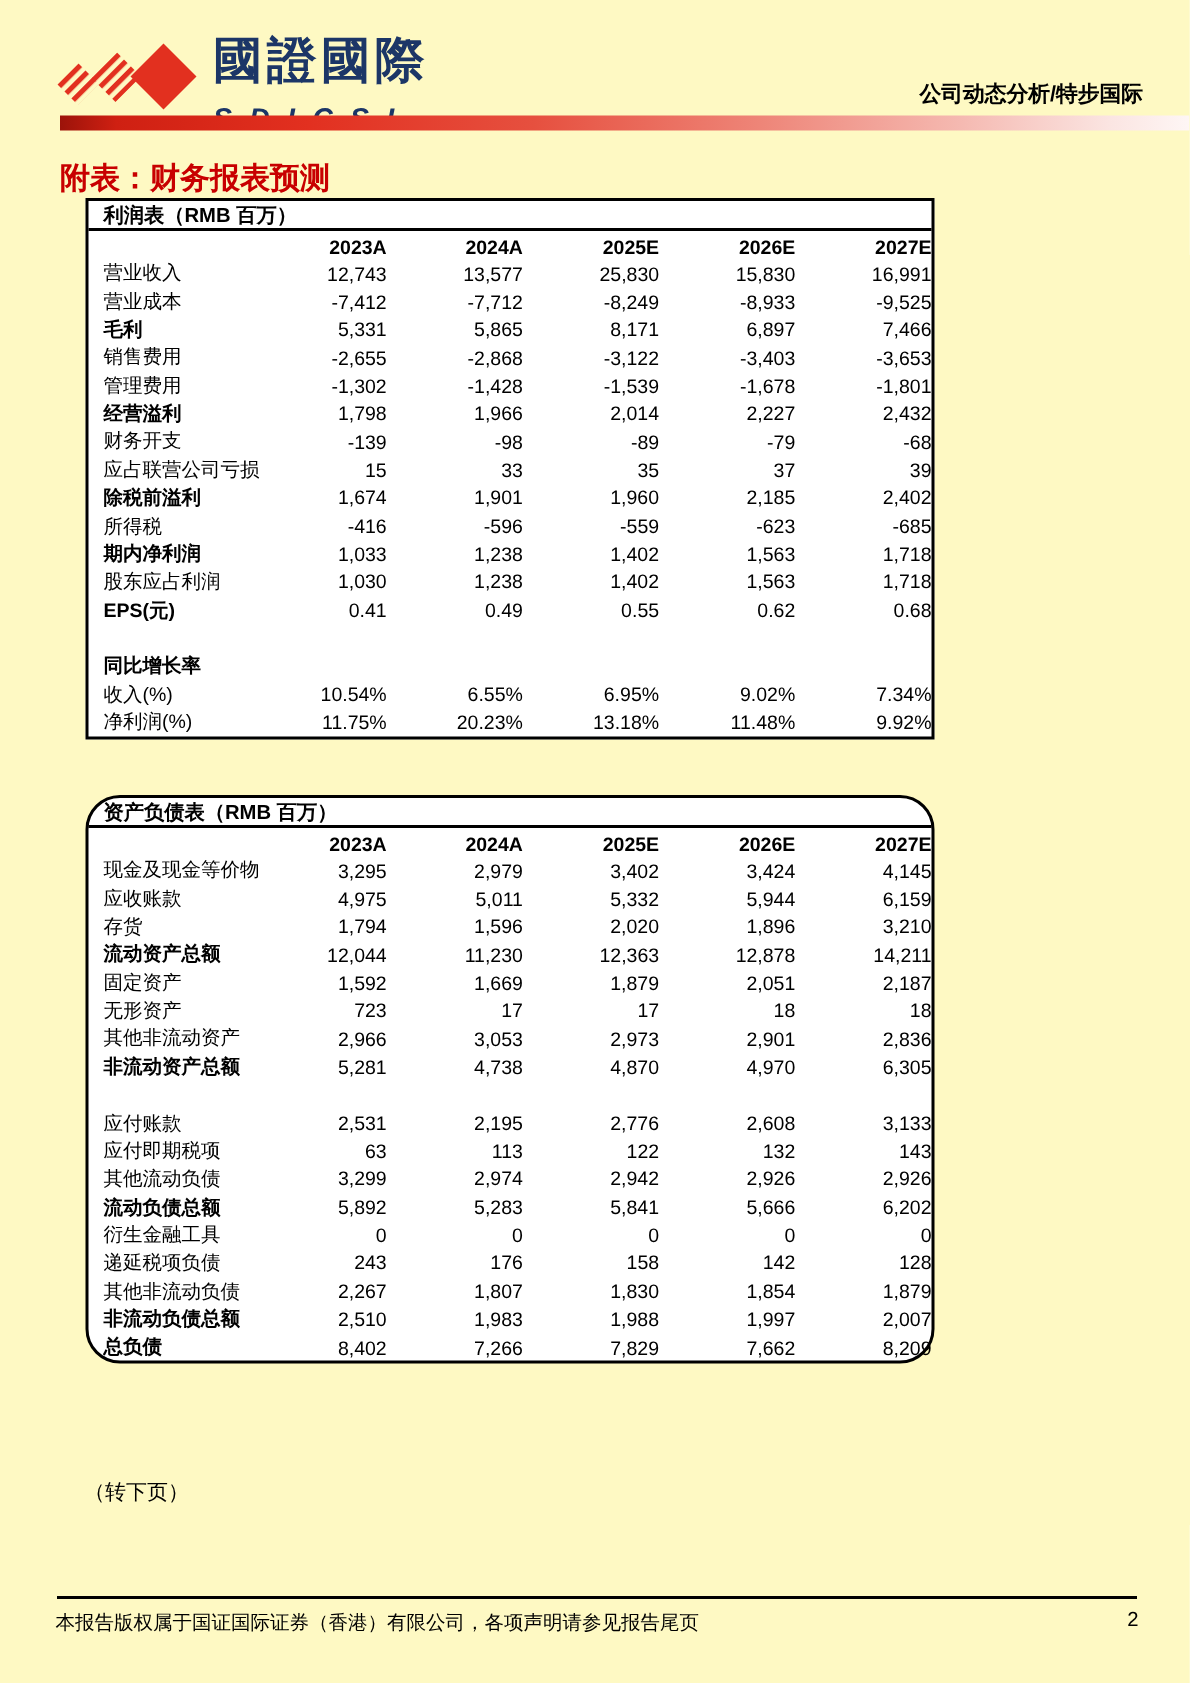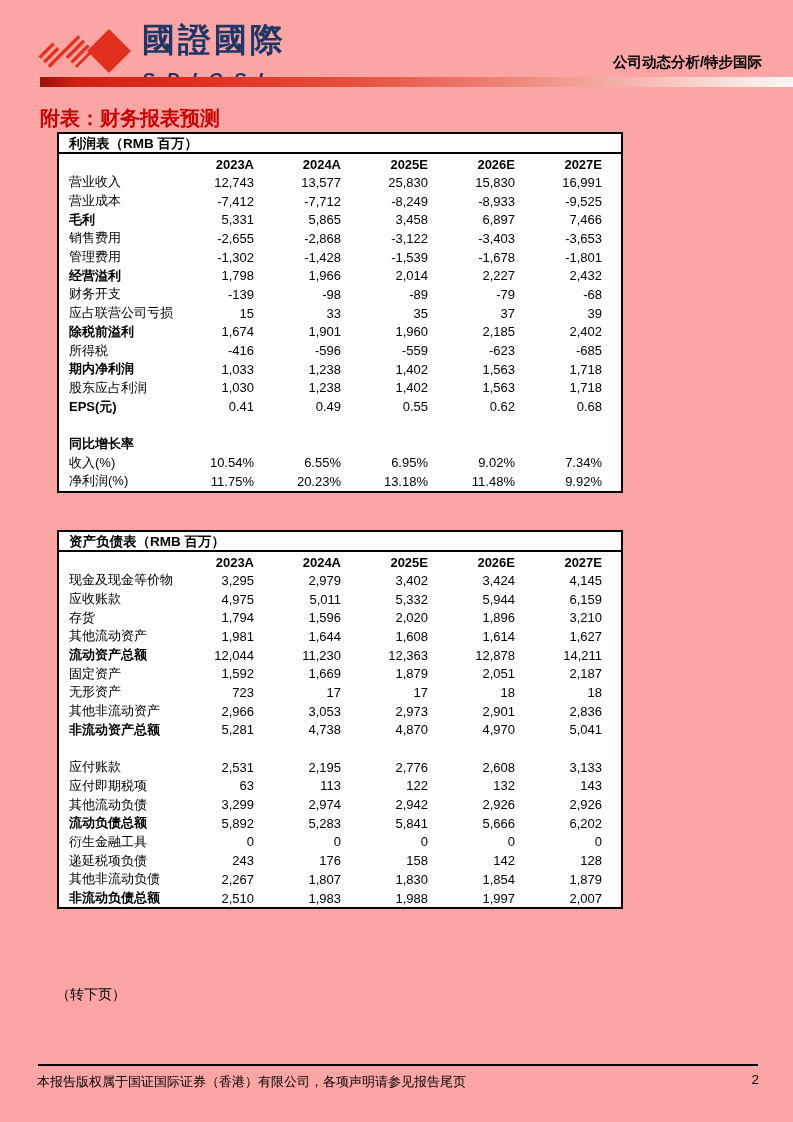--- a/index.html
+++ b/index.html
@@ -1,37 +1,37 @@
 <!DOCTYPE html>
 <html><head>
 <meta charset="utf-8">
 <style>
   * { margin:0; padding:0; box-sizing:border-box; }
   body { background:#ffffff; font-family:"Liberation Sans","DejaVu Sans",sans-serif; }
-  .page { position:relative; width:793px; height:1122px; background:#fca5a5; overflow:hidden; }
+  .page { position:relative; width:793px; height:1122px; background:#fef9c3; overflow:hidden; }
 
   
   .logo { position:absolute; left:36px; top:22px; display:flex; align-items:flex-start; }
   .logo svg { display:block; }
   .logo-text { margin-left:10px; color:#1c3667; }
   .logo-cn { font-size:33px; font-weight:bold; letter-spacing:3px; line-height:36px; }
   .logo-en { font-size:19px; font-weight:bold; letter-spacing:11.5px; line-height:16px; margin-top:14px;font-style:italic; }
   .report-type { position:absolute; top:53px; right:31px; font-size:14.5px; font-weight:bold; color:#000; }
   .header-divider { position:absolute; left:40px; top:77px; width:753px; height:10px;
     background:linear-gradient(90deg,#9c130a 0%,#cf2012 5%,#e23020 22%,#e6503f 42%,#ee8578 62%,#f5bab2 80%,#fbe5e2 93%,#fef6f5 100%); }
 
   
   .section-title { position:absolute; left:40px; top:105px; font-size:20px; font-weight:bold; color:#c80000; }
 
   
   .ftable { position:absolute; left:57px; width:566px; border:2px solid #000; background:#fff; }
   .ftable.income { top:132px; }
-  .ftable.balance { top:530px; }
+  .ftable.balance { top:530px;border-radius:23px; }
   .ttitle { font-size:13.5px; font-weight:bold; padding:2px 13px 2px 10px; border-bottom:2px solid #000; height:20px; line-height:16px; }
-  .trow { display:grid; grid-template-columns:108px repeat(5,1fr); height:18.7px; align-items:center; padding-right:19px; }
+  .trow { display:grid; grid-template-columns:108px repeat(5,1fr); height:18.7px; align-items:center; }
   .trow.thead { font-weight:bold; height:19px; padding-top:1px; }
   .tlabel { padding-left:10px; font-size:13px; white-space:nowrap; overflow:visible; }
   .tval { text-align:right; font-size:13px; white-space:nowrap; }
   .boldlabel .tlabel { font-weight:bold; }
 
   .continuation { position:absolute; left:56px; top:986px; font-size:14px; color:#000; }
 
   
   .footer-line { position:absolute; left:38px; top:1064px; width:720px; height:0; border-top:2px solid #000; }
   .footer-text { position:absolute; left:37px; top:1073px; font-size:13px; color:#000;text-align:right; }
@@ -87,21 +87,21 @@
           <span class="tval">-7,412</span>
           <span class="tval">-7,712</span>
           <span class="tval">-8,249</span>
           <span class="tval">-8,933</span>
           <span class="tval">-9,525</span>
         </div>
         <div class="trow boldlabel">
           <span class="tlabel">毛利</span>
           <span class="tval">5,331</span>
           <span class="tval">5,865</span>
-          <span class="tval">3,458</span>
+          <span class="tval">8,171</span>
           <span class="tval">6,897</span>
           <span class="tval">7,466</span>
         </div>
         <div class="trow">
           <span class="tlabel">销售费用</span>
           <span class="tval">-2,655</span>
           <span class="tval">-2,868</span>
           <span class="tval">-3,122</span>
           <span class="tval">-3,403</span>
           <span class="tval">-3,653</span>
@@ -241,28 +241,20 @@
           <span class="tval">6,159</span>
         </div>
         <div class="trow">
           <span class="tlabel">存货</span>
           <span class="tval">1,794</span>
           <span class="tval">1,596</span>
           <span class="tval">2,020</span>
           <span class="tval">1,896</span>
           <span class="tval">3,210</span>
         </div>
-        <div class="trow">
-          <span class="tlabel">其他流动资产</span>
-          <span class="tval">1,981</span>
-          <span class="tval">1,644</span>
-          <span class="tval">1,608</span>
-          <span class="tval">1,614</span>
-          <span class="tval">1,627</span>
-        </div>
         <div class="trow boldlabel">
           <span class="tlabel">流动资产总额</span>
           <span class="tval">12,044</span>
           <span class="tval">11,230</span>
           <span class="tval">12,363</span>
           <span class="tval">12,878</span>
           <span class="tval">14,211</span>
         </div>
         <div class="trow">
           <span class="tlabel">固定资产</span>
@@ -287,21 +279,21 @@
           <span class="tval">2,973</span>
           <span class="tval">2,901</span>
           <span class="tval">2,836</span>
         </div>
         <div class="trow boldlabel">
           <span class="tlabel">非流动资产总额</span>
           <span class="tval">5,281</span>
           <span class="tval">4,738</span>
           <span class="tval">4,870</span>
           <span class="tval">4,970</span>
-          <span class="tval">5,041</span>
+          <span class="tval">6,305</span>
         </div>
         <div class="trow">
           <span class="tlabel"></span>
           <span class="tval"></span>
           <span class="tval"></span>
           <span class="tval"></span>
           <span class="tval"></span>
           <span class="tval"></span>
         </div>
         <div class="trow">
@@ -361,20 +353,28 @@
           <span class="tval">1,879</span>
         </div>
         <div class="trow boldlabel">
           <span class="tlabel">非流动负债总额</span>
           <span class="tval">2,510</span>
           <span class="tval">1,983</span>
           <span class="tval">1,988</span>
           <span class="tval">1,997</span>
           <span class="tval">2,007</span>
         </div>
+        <div class="trow boldlabel">
+          <span class="tlabel">总负债</span>
+          <span class="tval">8,402</span>
+          <span class="tval">7,266</span>
+          <span class="tval">7,829</span>
+          <span class="tval">7,662</span>
+          <span class="tval">8,209</span>
+        </div>
       </div>
   </div>
 
   <div class="continuation">（转下页）</div>
 
   <div class="footer-line"></div>
   <div class="footer-text">本报告版权属于国证国际证券（香港）有限公司，各项声明请参见报告尾页</div>
   <div class="page-number">2</div>
 
 </div>

